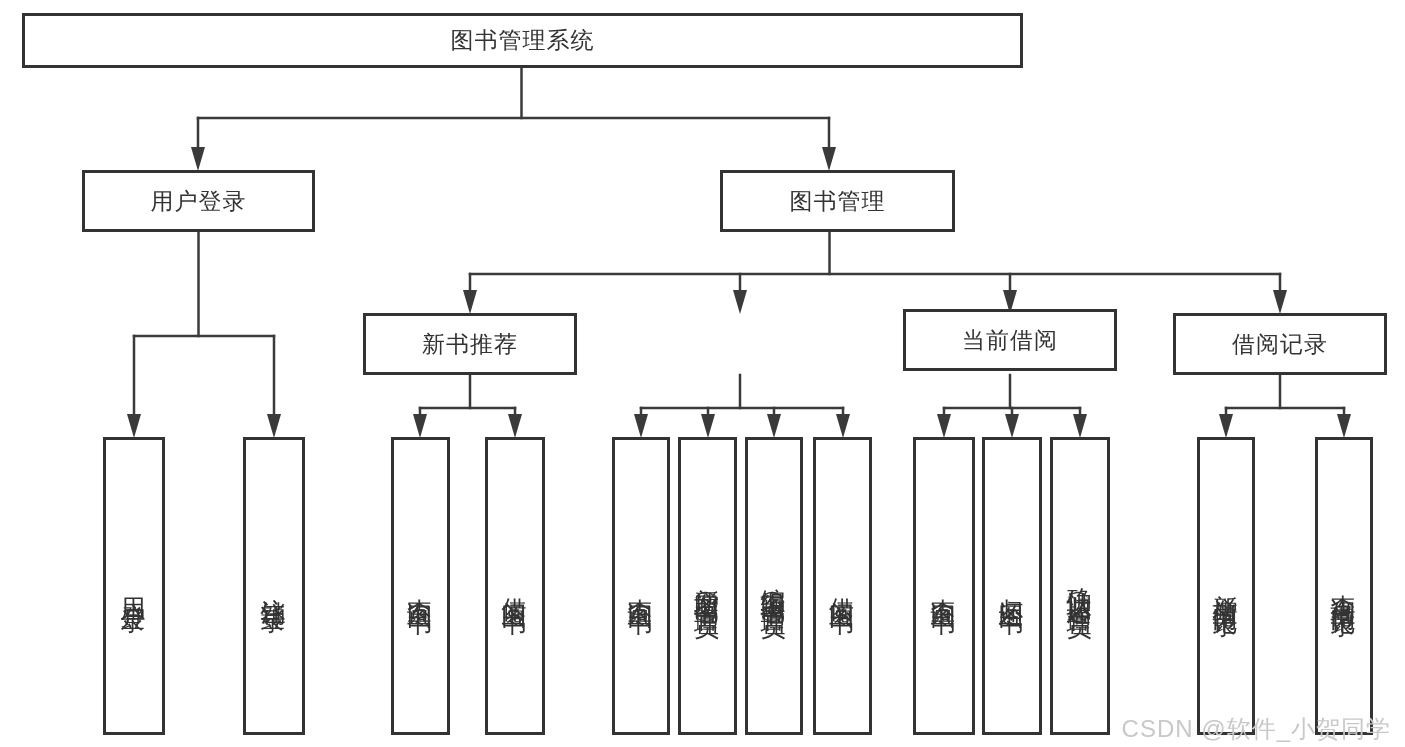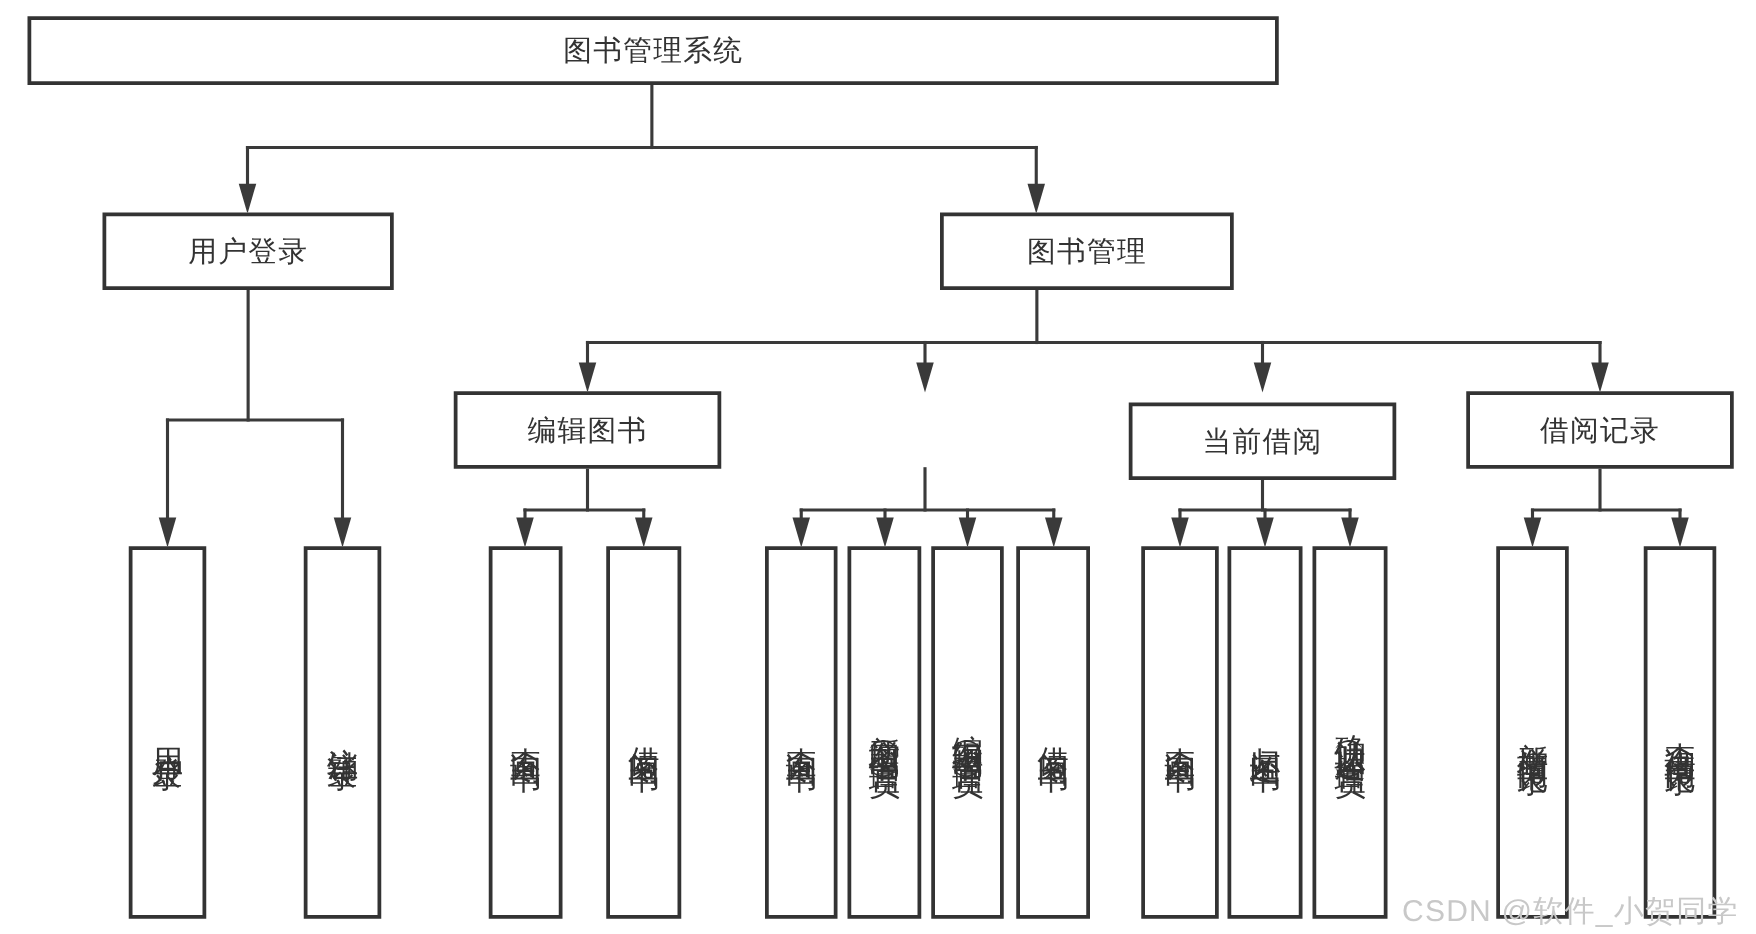--- a/index.html
+++ b/index.html
@@ -143,28 +143,28 @@
     </g>
   </svg>
 
   <div class="box h" style="left:22px; top:13px; width:1001px; height:55px">
     <span>图书管理系统</span>
   </div>
 
   <div class="box h" style="left:82px; top:170px; width:233px; height:62px">
     <span>用户登录</span>
   </div>
-  <div class="box h" style="left:752px; top:170px; width:235px; height:62px">
+  <div class="box h" style="left:720px; top:170px; width:235px; height:62px">
     <span>图书管理</span>
   </div>
 
   <div class="box h" style="left:363px; top:313px; width:214px; height:62px">
-    <span>编辑图书</span>
-  </div>
-  <div class="box h" style="left:903px; top:322px; width:214px; height:62px">
+    <span>新书推荐</span>
+  </div>
+  <div class="box h" style="left:903px; top:309px; width:214px; height:62px">
     <span>当前借阅</span>
   </div>
   <div class="box h" style="left:1173px; top:313px; width:214px; height:62px">
     <span>借阅记录</span>
   </div>
 
   <div class="box v" style="left:103px; top:437px; width:62px; height:298px">
     <span>用户登录</span>
   </div>
   <div class="box v" style="left:243px; top:437px; width:62px; height:298px">

